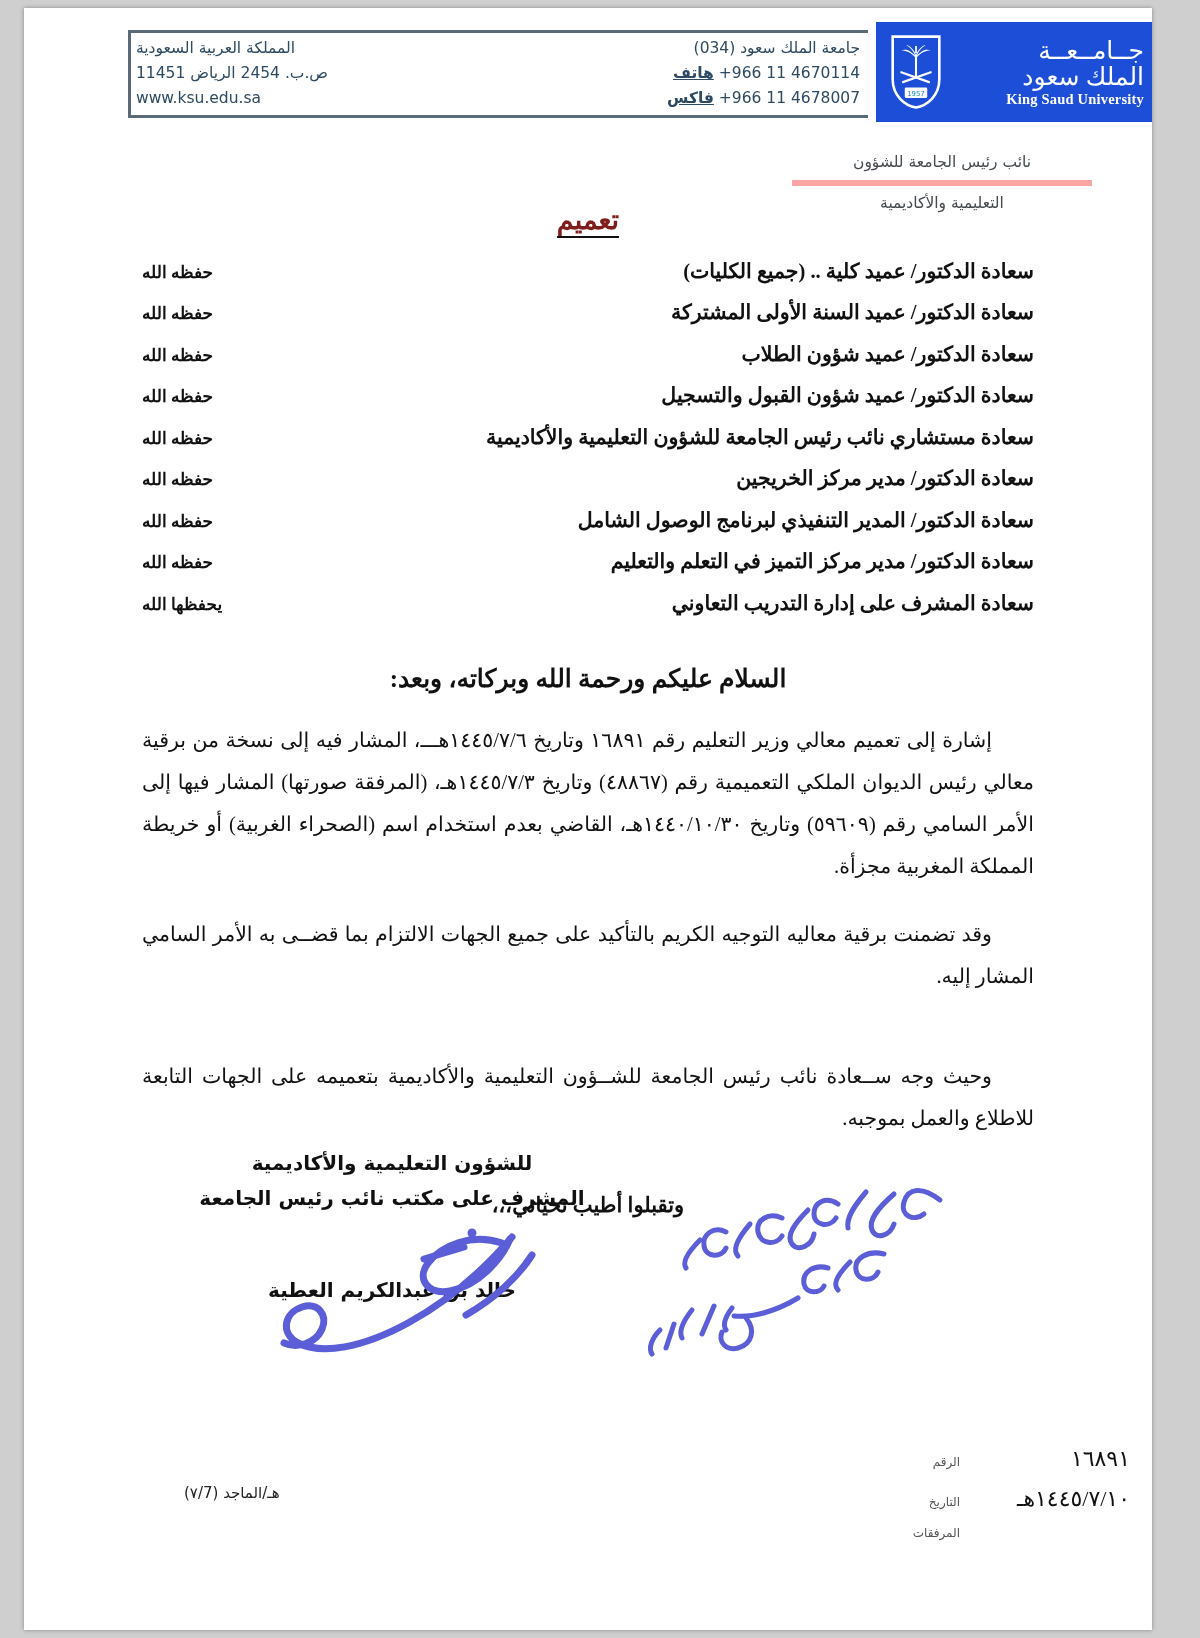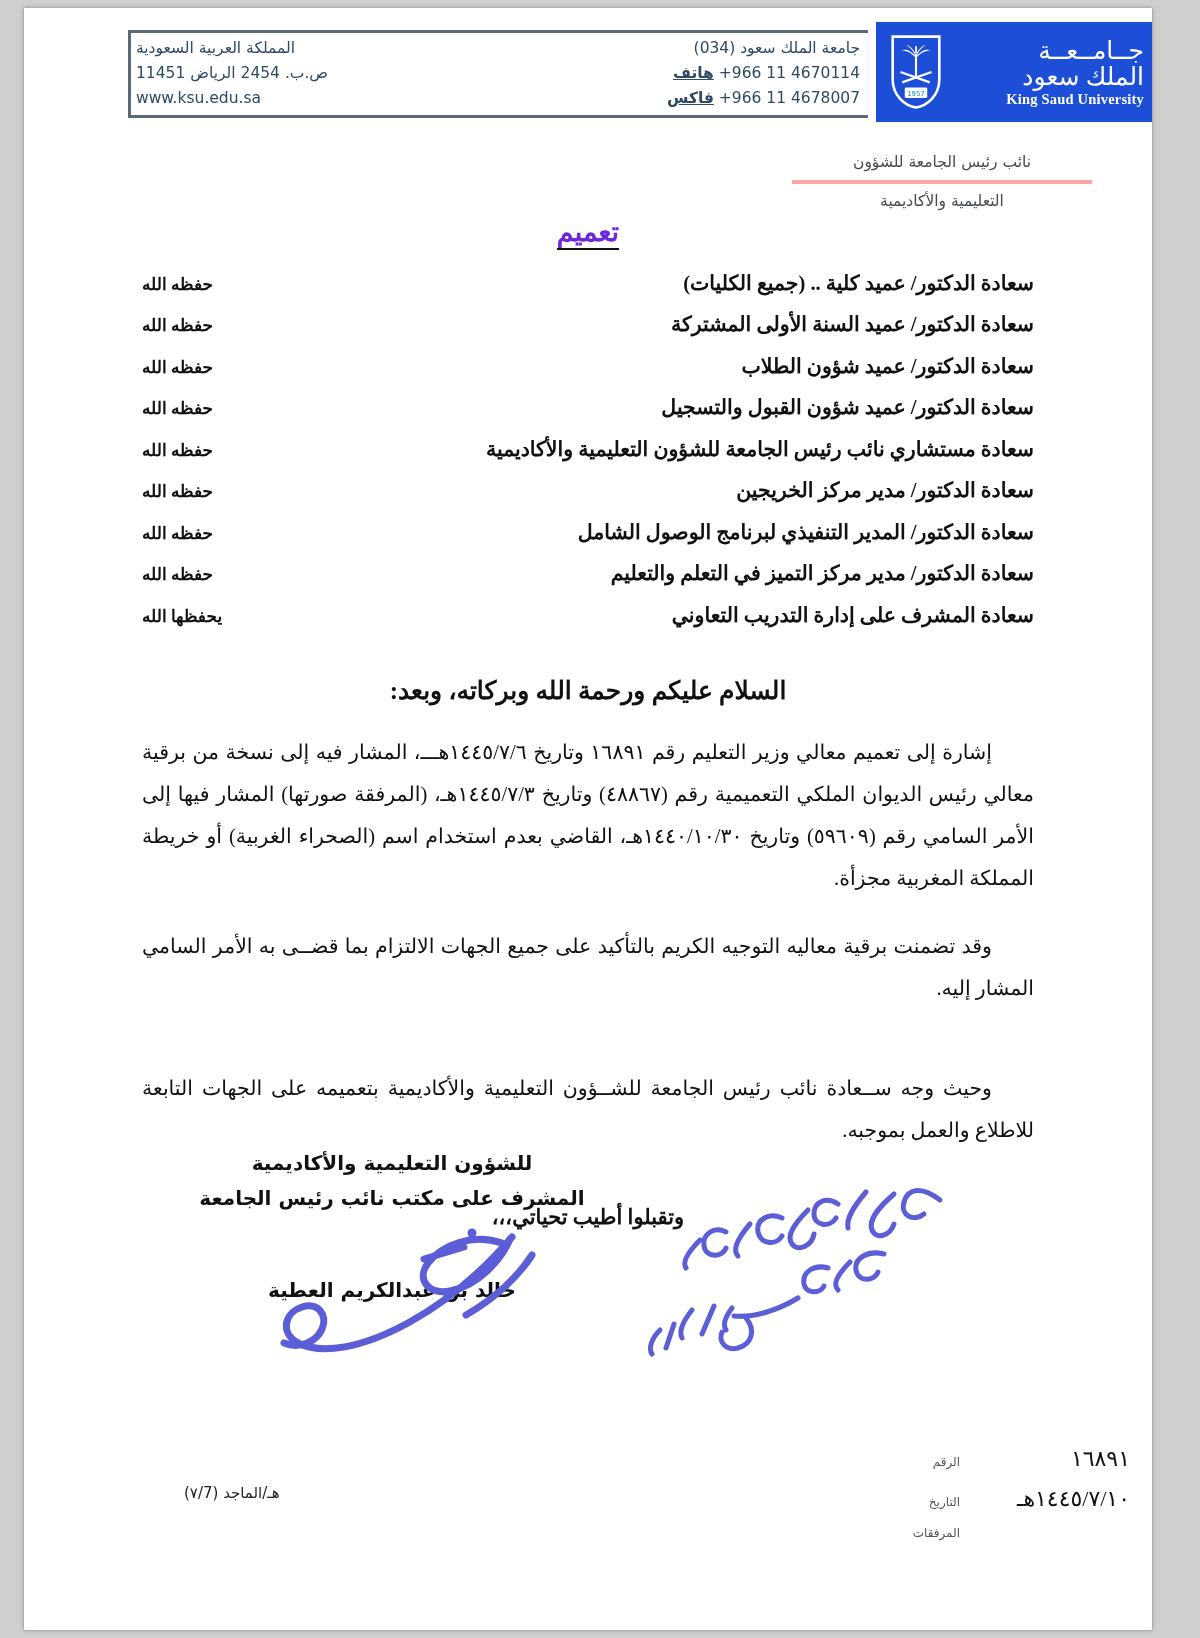--- a/index.html
+++ b/index.html
@@ -126,39 +126,39 @@
     right: 60px;
     top: 140px;
     width: 300px;
     text-align: center;
     color: #444a4f;
     font-size: 15.5px;
     font-family: "DejaVu Sans", sans-serif;
     line-height: 1.9;
   }
   .dept .l1 {
-    border-bottom: 4px solid #fca5a5;
+    border-bottom: 6px solid #fca5a5;
     padding-bottom: 3px;
     display: block;
   }
   .dept .l2 { display: block; padding-top: 3px; }
 
   
   .content {
     position: absolute;
     right: 118px;
     left: 118px;
     top: 196px;
   }
   .doc-title {
     text-align: center;
     font-size: 27px;
     font-weight: bold;
-    color: #6d28d9;
-    margin: 12px 0 14px 0;
+    color: #7f1d1d;
+    margin: 0 0 14px 0;
   }
   .doc-title span {
     border-bottom: 2px solid #111;
     padding-bottom: 1px;
   }
 
   .recipients { margin-top: 6px; }
   .rec-row {
     display: flex;
     justify-content: space-between;

